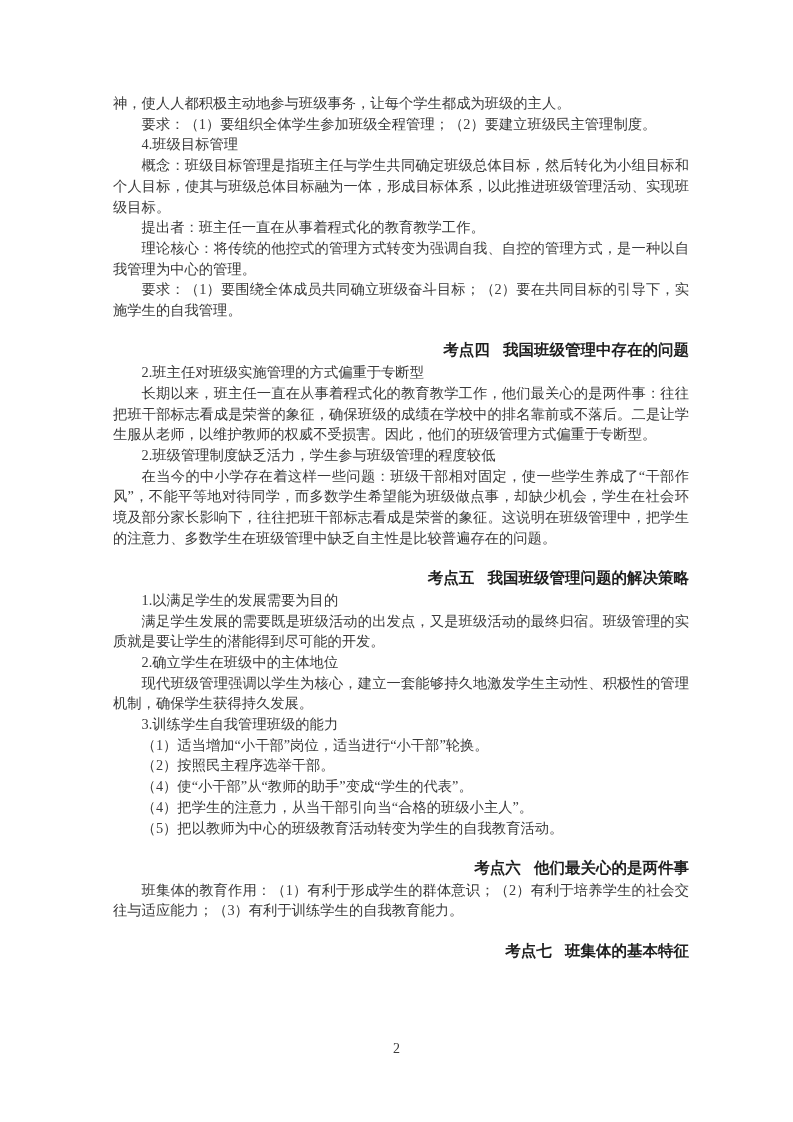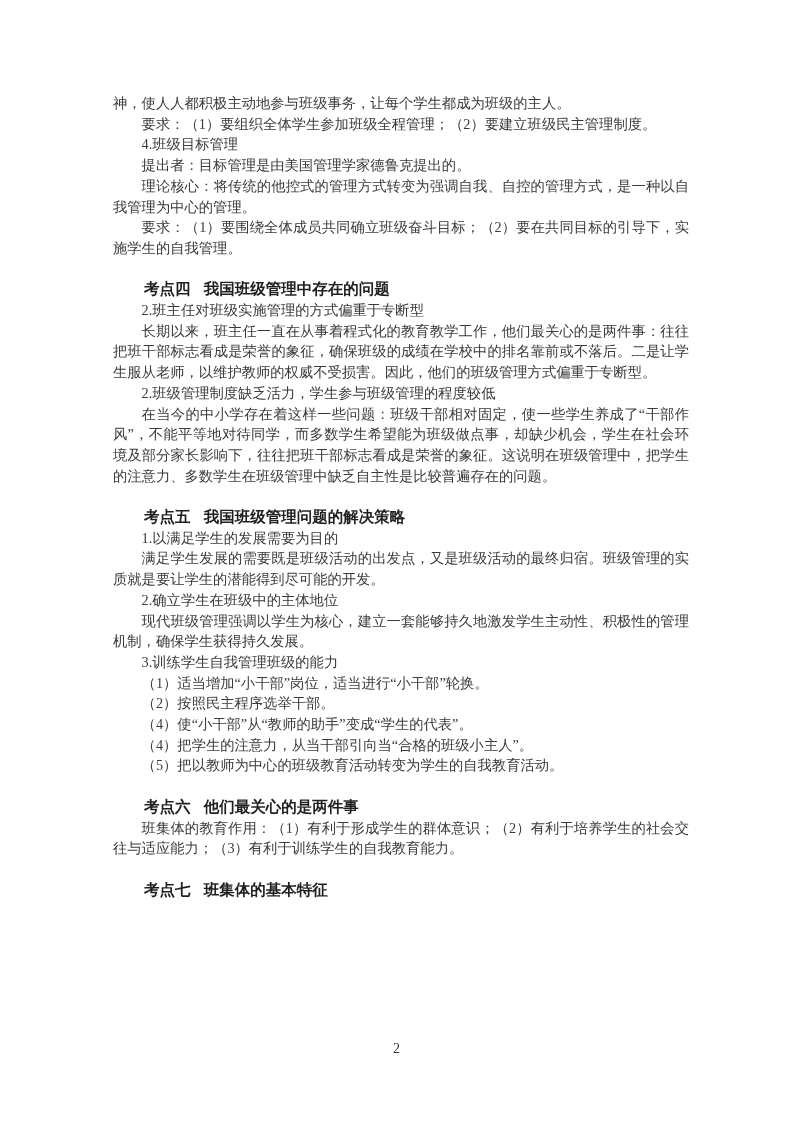--- a/index.html
+++ b/index.html
@@ -30,26 +30,26 @@
     padding: 0;
     text-indent: 2em;
   }
   p.para.noindent {
     text-indent: 0;
   }
   h2.kaodian {
     margin: 20.7px 0 0 0;
     padding: 0;
     text-indent: 2em;
-    font-family: Liberation Sans, sans-serif;
+    font-family: Liberation Mono, monospace;
     font-weight: bold;
     font-size: 15.5px;
     line-height: 20.7px;
     color: #1f1f1f;
-    text-align: left;
+    text-align: right;
   }
   h2.kaodian .ktitle {
     margin-left: 0.85em;
   }
   .footer {
     position: absolute;
     left: 0;
     width: 793px;
     top: 1041px;
     text-align: center;
@@ -61,21 +61,22 @@
 </style>
 </head>
 <body>
 
 <div class="page">
   <div class="content">
 
     <p class="para noindent">神，使人人都积极主动地参与班级事务，让每个学生都成为班级的主人。</p>
     <p class="para">要求：（1）要组织全体学生参加班级全程管理；（2）要建立班级民主管理制度。</p>
     <p class="para">4.班级目标管理</p>
-    <p class="para">提出者：目标管理是由美国管理学家德鲁克提出的。</p>
+    <p class="para">概念：班级目标管理是指班主任与学生共同确定班级总体目标，然后转化为小组目标和个人目标，使其与班级总体目标融为一体，形成目标体系，以此推进班级管理活动、实现班级目标。</p>
+    <p class="para">提出者：班主任一直在从事着程式化的教育教学工作。</p>
     <p class="para">理论核心：将传统的他控式的管理方式转变为强调自我、自控的管理方式，是一种以自我管理为中心的管理。</p>
     <p class="para">要求：（1）要围绕全体成员共同确立班级奋斗目标；（2）要在共同目标的引导下，实施学生的自我管理。</p>
 
     <h2 class="kaodian">
       <span class="knum">考点四</span><span class="ktitle">我国班级管理中存在的问题</span>
     </h2>
     <p class="para">2.班主任对班级实施管理的方式偏重于专断型</p>
     <p class="para">长期以来，班主任一直在从事着程式化的教育教学工作，他们最关心的是两件事：往往把班干部标志看成是荣誉的象征，确保班级的成绩在学校中的排名靠前或不落后。二是让学生服从老师，以维护教师的权威不受损害。因此，他们的班级管理方式偏重于专断型。</p>
     <p class="para">2.班级管理制度缺乏活力，学生参与班级管理的程度较低</p>
     <p class="para">在当今的中小学存在着这样一些问题：班级干部相对固定，使一些学生养成了“干部作风”，不能平等地对待同学，而多数学生希望能为班级做点事，却缺少机会，学生在社会环境及部分家长影响下，往往把班干部标志看成是荣誉的象征。这说明在班级管理中，把学生的注意力、多数学生在班级管理中缺乏自主性是比较普遍存在的问题。</p>

